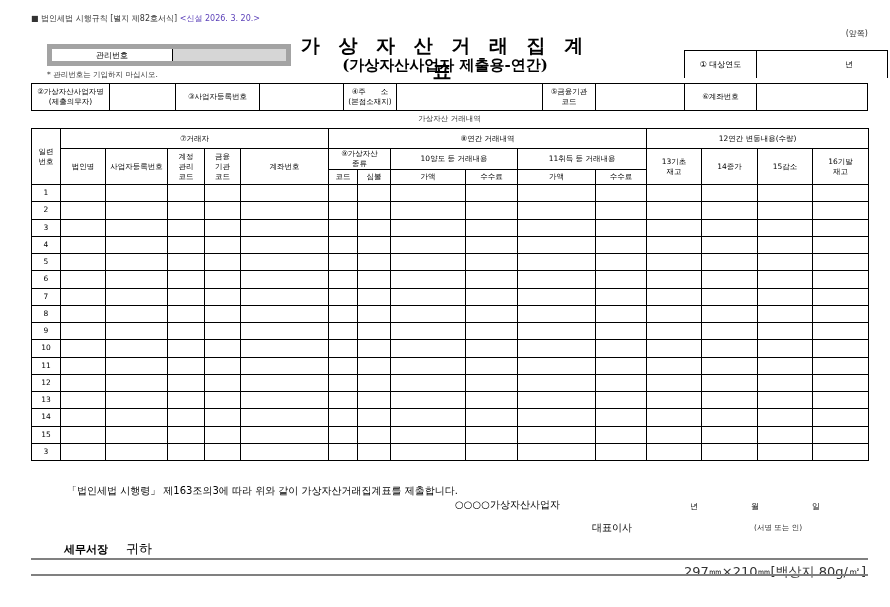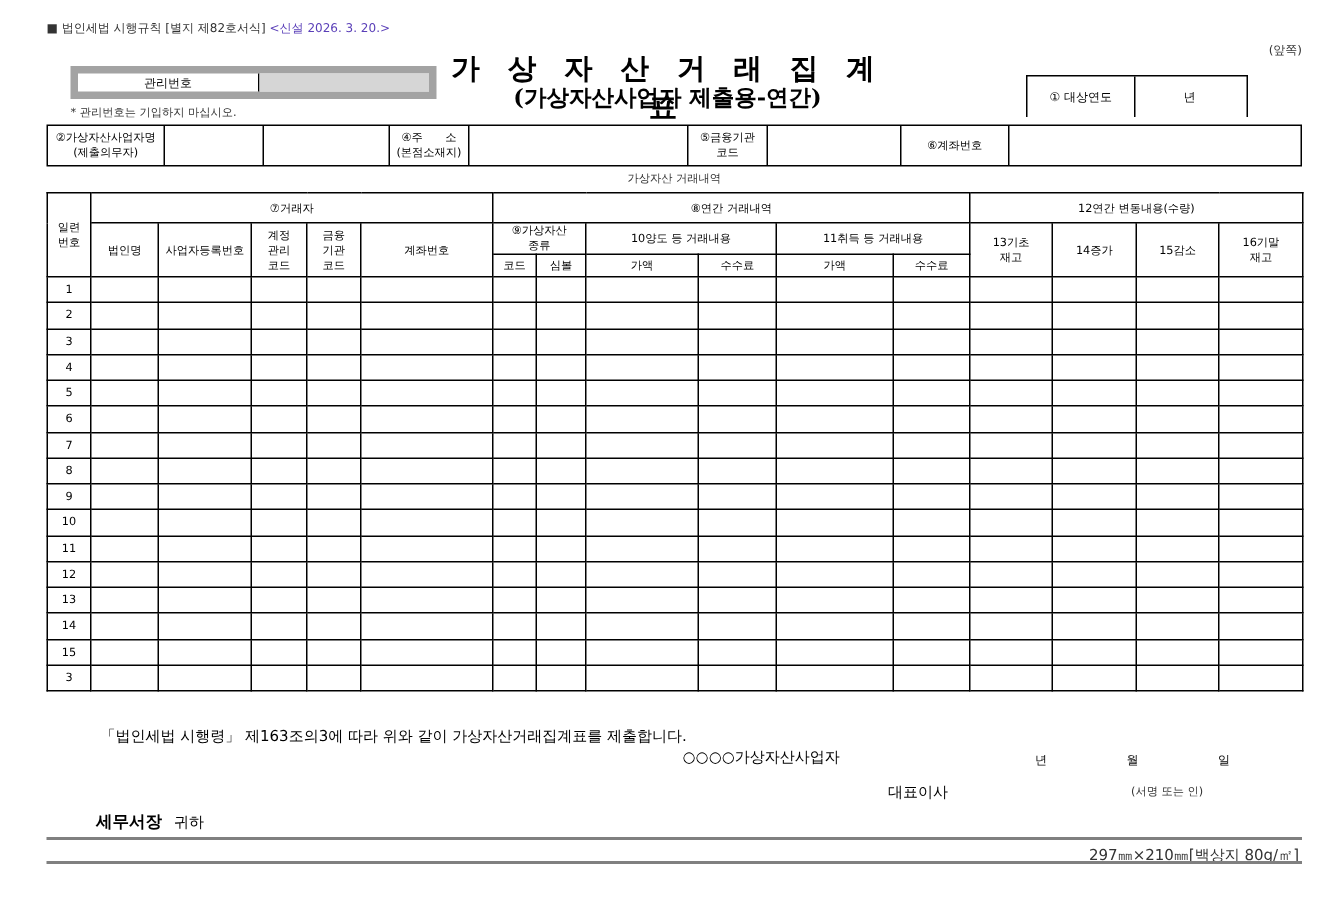--- a/index.html
+++ b/index.html
@@ -11,21 +11,21 @@
   .side-note { right: 22px; top: 28px; font-size: 8px; color: #333; }
 
   .mgmt-box { left: 47px; top: 44px; width: 244px; height: 22px; border: 5px solid #a3a3a3; display: flex; }
   .mgmt-box .lbl { width: 121px; border-right: 1px solid #000; display: flex; align-items: center; justify-content: center; font-size: 8px; }
   .mgmt-box .val { flex: 1; background: #d6d6d6; }
   .mgmt-note { left: 47px; top: 70px; width: 244px; text-align: left; font-size: 7.5px; color: #333; }
 
   .title1 { left: 300px; top: 33px; width: 290px; text-align: center; font-size: 19px; font-weight: bold; letter-spacing: 6px; font-family: "DejaVu Serif", serif; }
   .title2 { left: 300px; top: 56px; width: 290px; text-align: center; font-size: 15px; font-weight: bold; font-family: "DejaVu Serif", serif; }
 
-  .year-box { left: 684px; top: 50px; width: 148px; height: 28px; border: 1px solid #000; border-bottom: none; display: flex; }
+  .year-box { left: 684px; top: 50px; width: 204px; height: 28px; border: 1px solid #000; border-bottom: none; display: flex; }
   .year-box .lbl { width: 72px; border-right: 1px solid #000; display: flex; align-items: center; justify-content: center; font-size: 8px; }
   .year-box .val { flex: 1; display: flex; align-items: center; justify-content: flex-end; padding-right: 34px; font-size: 8px; }
 
   .info-row { left: 31px; top: 83px; width: 837px; height: 28px; border: 1px solid #000; display: flex; }
   .info-row .c { border-right: 1px solid #000; display: flex; flex-direction: column; align-items: center; justify-content: center; font-size: 7.5px; line-height: 10px; text-align: center; }
   .info-row .c:last-child { border-right: none; }
 
   .section-cap { left: 31px; top: 114px; width: 837px; text-align: center; font-size: 7.5px; color: #333; }
 
   table.grid { position: absolute; left: 31px; top: 128px; border-collapse: collapse; table-layout: fixed; width: 837px; }
@@ -34,24 +34,24 @@
   table.grid tr.h2 td { height: 20px; }
   table.grid tr.h3 td { height: 15px; }
   table.grid tr.body td { height: 17.25px; }
 
   .declare { left: 36px; top: 484px; font-size: 10px; margin-left: 31px; }
   .date-row { left: 690px; top: 501px; width: 130px; display: flex; justify-content: space-between; font-size: 8px; }
   .signer { left: 455px; top: 498px; font-size: 10px; }
   .rep { left: 592px; top: 521px; font-size: 10px; }
   .sign-note { left: 754px; top: 523px; font-size: 7.5px; color: #333; }
   .recipient { left: 64px; top: 540px; font-size: 11px; font-weight: bold; }
-  .recipient .sub { font-size: 10px; font-weight: normal; margin-left: 8px; }
+  .recipient .sub { font-size: 13px; font-weight: normal; margin-left: 18px; }
   .rule1 { left: 31px; top: 558px; width: 837px; height: 2px; background: #808080; }
   .rule2 { left: 31px; top: 574px; width: 837px; height: 2px; background: #808080; }
-  .paper-spec { right: 24px; top: 563px; font-size: 10px; color: #333; }
+  .paper-spec { right: 24px; top: 563px; font-size: 13px; color: #333; }
 </style>
 </head>
 <body>
 
 <div class="abs legal-ref">
   <span>■ 법인세법 시행규칙 [별지 제82호서식]</span>
   <span class="new">&lt;신설 2026. 3. 20.&gt;</span>
 </div>
 <div class="abs side-note">(앞쪽)</div>
 
@@ -70,20 +70,23 @@
       <span>년</span>
     </div>
 </div>
 
 <div class="abs info-row">
   <div class="c" style="width:78px">
     <span>②가상자산사업자명</span>
     <span>(제출의무자)</span>
   </div>
   <div class="c" style="width:66px"></div>
+  <div class="c" style="width:84px">
+      <span>③사업자등록번호</span>
+    </div>
   <div class="c" style="width:84px"></div>
   <div class="c" style="width:53px">
     <span>④주　　소</span>
     <span>(본점소재지)</span>
   </div>
   <div class="c" style="width:146px"></div>
   <div class="c" style="width:53px">
     <span>⑤금융기관</span>
     <span>코드</span>
   </div>

